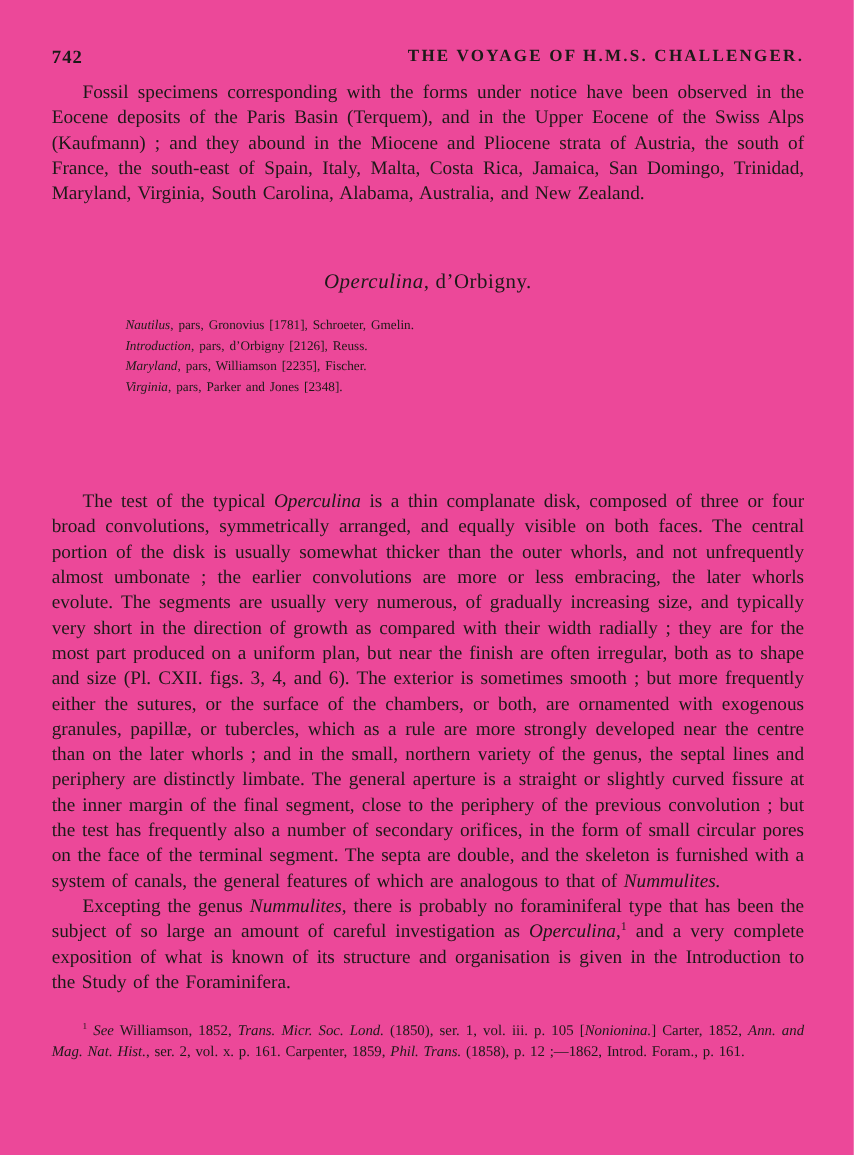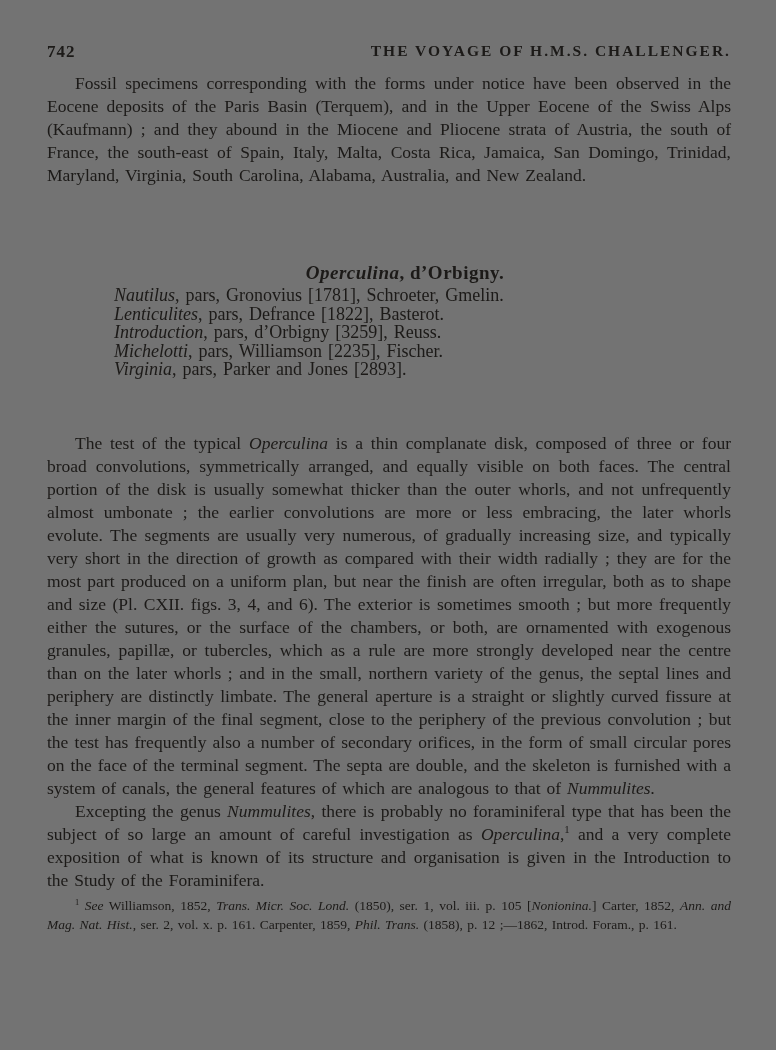--- a/index.html
+++ b/index.html
@@ -5,21 +5,21 @@
   * { box-sizing: border-box; }
   html, body { margin: 0; padding: 0; }
   body {
     width: 776px; height: 1050px;
     background: #fefefe;
     font-family: "Liberation Serif", serif;
     color: #1c1a18;
     position: relative;
     overflow: hidden;
   }
-  .page { position: absolute; inset: 0; background: #737373; }
+  .page { position: absolute; inset: 0; background: #ec4899; }
   .block { position: absolute; left: 47px; width: 684px; }
 
   
   .running-head { top: 42px; height: 22px; }
   .pageno {
     position: absolute; left: 0; top: 0;
     font-weight: bold; font-size: 17px; letter-spacing: 1px;
   }
   .rtitle {
     text-align: right; font-weight: bold;
@@ -30,37 +30,37 @@
   p { margin: 0; }
   .body-text {
     font-size: 17.5px; line-height: 23px;
     text-align: justify; word-spacing: 1.5px;
   }
   .indent { text-indent: 28px; }
   .intro { top: 72px; }
 
   
   .species-heading {
-    top: 246px; margin: 16px;
+    top: 246px; margin: 0;
     text-align: center;
-    font-size: 19px; font-weight: bold; letter-spacing: 0.5px;
+    font-size: 19px; font-weight: normal; letter-spacing: 0.5px;
   }
 
   
-  .synonymy { top: 286px; font-size: 18px; line-height: 18.6px; }
+  .synonymy { top: 286px; font-size: 12px; line-height: 18.6px; }
   .syn-entry {
     padding-left: 90px; text-indent: -23px;
     word-spacing: 1.5px;
   }
 
   
-  .main-text { top: 432px; }
+  .main-text { top: 444px; }
 
   .footnote {
-    margin-top: 4px;
+    margin-top: 23px;
     font-size: 13.5px; line-height: 19px;
     text-align: justify; text-indent: 28px; word-spacing: 1px;
   }
 
   .it { font-style: italic; }
   sup { font-size: 62%; vertical-align: super; line-height: 0; }
 </style>
 </head>
 <body>
 
@@ -70,24 +70,23 @@
     <span class="pageno">742</span>
     <div class="rtitle">THE VOYAGE OF H.M.S. CHALLENGER.</div>
   </header>
 
   <p class="block body-text indent intro"><span>Fossil specimens corresponding with the forms under notice have been observed in the Eocene deposits of the Paris Basin (Terquem), and in the Upper Eocene of the Swiss Alps (Kaufmann) ; and they abound in the Miocene and Pliocene strata of Austria, the south of France, the south-east of Spain, Italy, Malta, Costa Rica, Jamaica, San Domingo, Trinidad, Maryland, Virginia, South Carolina, Alabama, Australia, and New Zealand.</span></p>
 
   <h2 class="block species-heading"><span class="it">Operculina</span><span>, d’Orbigny.</span></h2>
 
   <div class="block synonymy">
       <div class="syn-entry"><span class="it">Nautilus</span><span>, pars, Gronovius [1781], Schroeter, Gmelin.</span></div>
-      <div class="syn-entry"><span class="it">Lenticulites</span><span>, pars, Defrance [1822], Basterot.</span></div>
-      <div class="syn-entry"><span class="it">Introduction</span><span>, pars, d’Orbigny [3259], Reuss.</span></div>
-      <div class="syn-entry"><span class="it">Michelotti</span><span>, pars, Williamson [2235], Fischer.</span></div>
-      <div class="syn-entry"><span class="it">Virginia</span><span>, pars, Parker and Jones [2893].</span></div>
+      <div class="syn-entry"><span class="it">Introduction</span><span>, pars, d’Orbigny [2126], Reuss.</span></div>
+      <div class="syn-entry"><span class="it">Maryland</span><span>, pars, Williamson [2235], Fischer.</span></div>
+      <div class="syn-entry"><span class="it">Virginia</span><span>, pars, Parker and Jones [2348].</span></div>
     </div>
 
   <div class="block main-text">
     <p class="body-text indent"><span>The test of the typical </span><span class="it">Operculina</span><span> is a thin complanate disk, composed of three or four broad convolutions, symmetrically arranged, and equally visible on both faces. The central portion of the disk is usually somewhat thicker than the outer whorls, and not unfrequently almost umbonate ; the earlier convolutions are more or less embracing, the later whorls evolute. The segments are usually very numerous, of gradually increasing size, and typically very short in the direction of growth as compared with their width radially ; they are for the most part produced on a uniform plan, but near the finish are often irregular, both as to shape and size (Pl. CXII. figs. 3, 4, and 6). The exterior is sometimes smooth ; but more frequently either the sutures, or the surface of the chambers, or both, are ornamented with exogenous granules, papillæ, or tubercles, which as a rule are more strongly developed near the centre than on the later whorls ; and in the small, northern variety of the genus, the septal lines and periphery are distinctly limbate. The general aperture is a straight or slightly curved fissure at the inner margin of the final segment, close to the periphery of the previous convolution ; but the test has frequently also a number of secondary orifices, in the form of small circular pores on the face of the terminal segment. The septa are double, and the skeleton is furnished with a system of canals, the general features of which are analogous to that of </span><span class="it">Nummulites.</span></p>
     <p class="body-text indent"><span>Excepting the genus </span><span class="it">Nummulites</span><span>, there is probably no foraminiferal type that has been the subject of so large an amount of careful investigation as </span><span class="it">Operculina</span><span>,</span><sup>1</sup><span> and a very complete exposition of what is known of its structure and organisation is given in the Introduction to the Study of the Foraminifera.</span></p>
     <div class="footnote"><sup>1</sup><span> </span><span class="it">See</span><span> Williamson, 1852, </span><span class="it">Trans. Micr. Soc. Lond.</span><span> (1850), ser. 1, vol. iii. p. 105 [</span><span class="it">Nonionina.</span><span>] Carter, 1852, </span><span class="it">Ann. and Mag. Nat. Hist.</span><span>, ser. 2, vol. x. p. 161. Carpenter, 1859, </span><span class="it">Phil. Trans.</span><span> (1858), p. 12 ;—1862, Introd. Foram., p. 161.</span></div>
   </div>
 
 </div>
 

